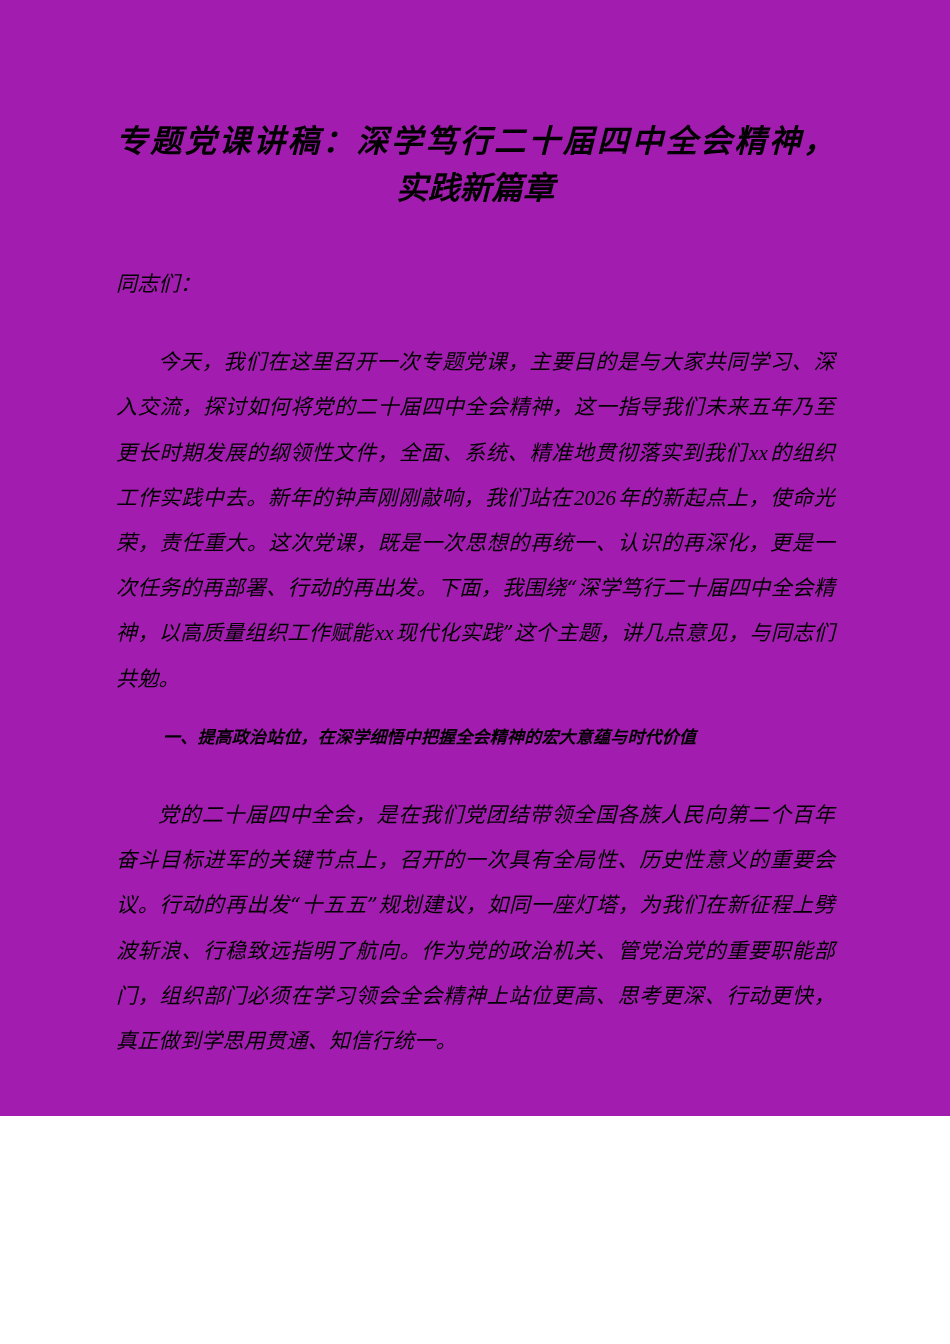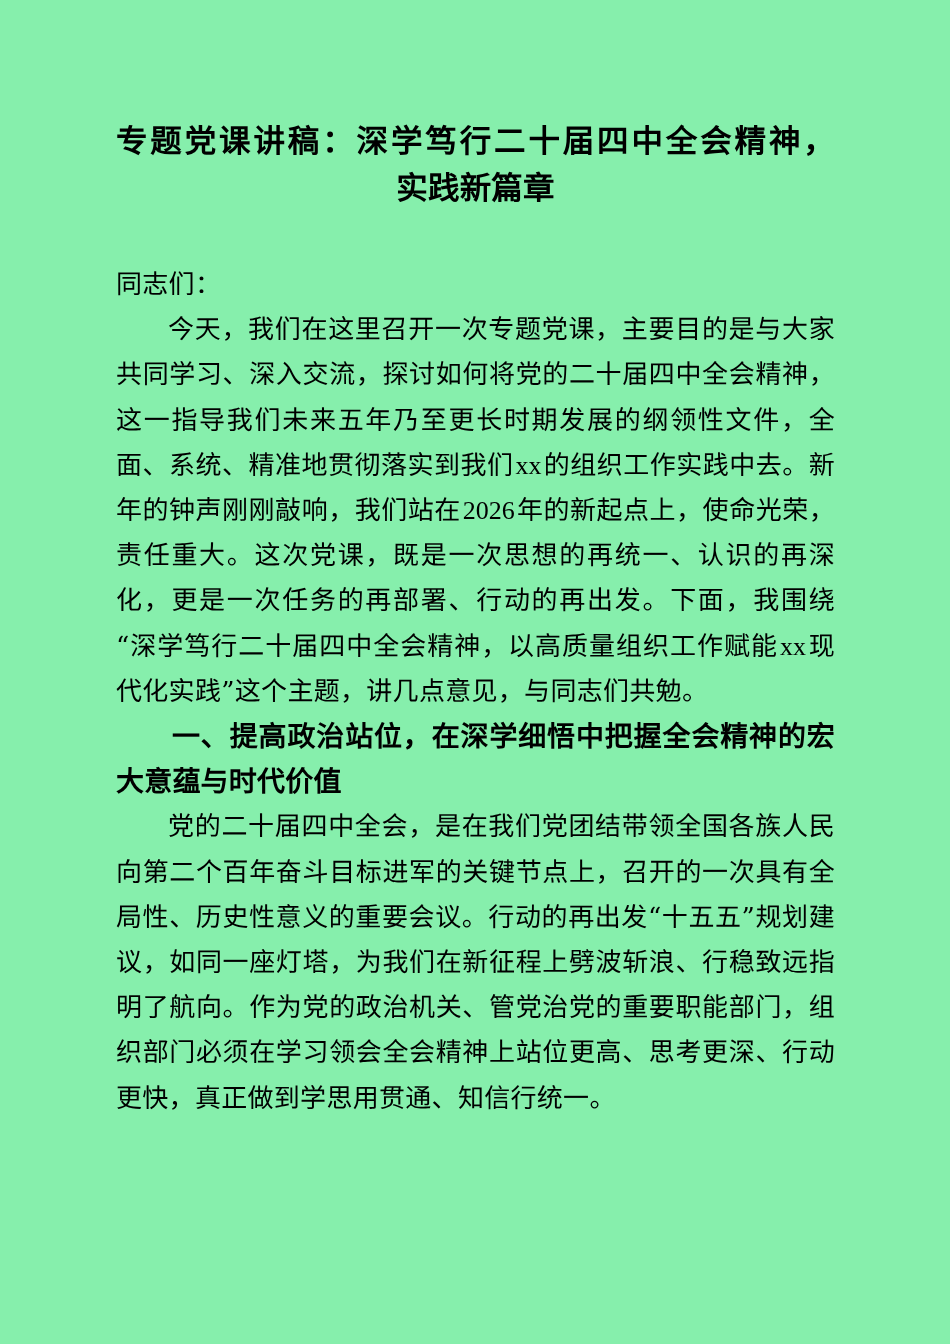--- a/index.html
+++ b/index.html
@@ -15,22 +15,23 @@
     font-family: "Liberation Serif", "DejaVu Serif", serif;
     color: #000000;
     -webkit-font-smoothing: antialiased;
   }
 
   .page {
     position: absolute;
     left: 0;
     top: 0;
     width: 950px;
-    height: 1344px;
-    background: #86efac;
+    height: 1116px;
+    background: #a21caf;
+    font-style: italic;
   }
 
   .content {
     position: absolute;
     left: 116px;
     top: 118px;
     width: 719px;
   }
 
   
@@ -69,53 +70,54 @@
     font-weight: 700;
     padding: 0 1px;
   }
 
   
   .title-gap { height: 50px; }
 
   
   .body-text {
     font-family: "DejaVu Serif", "Liberation Serif", serif;
-    font-size: 26px;
+    font-size: 21px;
     line-height: 45.2px;
     text-align: justify;
     text-align-last: left;
     text-justify: inter-ideograph;
     letter-spacing: 0.3px;
     margin: 0;
     padding: 0;
     font-weight: 400;
   }
   .body-text.salutation {
     text-indent: 0;
   }
   .body-text.indent {
     text-indent: 2em;
+    margin-top: 33px;
   }
   .lat {
     font-family: "Liberation Serif", "DejaVu Serif", serif;
     padding: 0 2px;
     letter-spacing: 0;
   }
 
   
   .section-heading {
     font-family: "Liberation Sans", "DejaVu Sans", sans-serif;
     font-weight: 700;
-    font-size: 28px;
+    font-size: 17px;
     line-height: 45.2px;
     text-indent: 2em;
     text-align: justify;
     text-align-last: left;
     letter-spacing: 0.2px;
-    margin: 0;
+    margin: 13px;
     padding: 0;
   }
 </style>
 </head>
 <body>
 
 <div class="page">
   <div class="content">
 
     <h1 class="doc-title">

